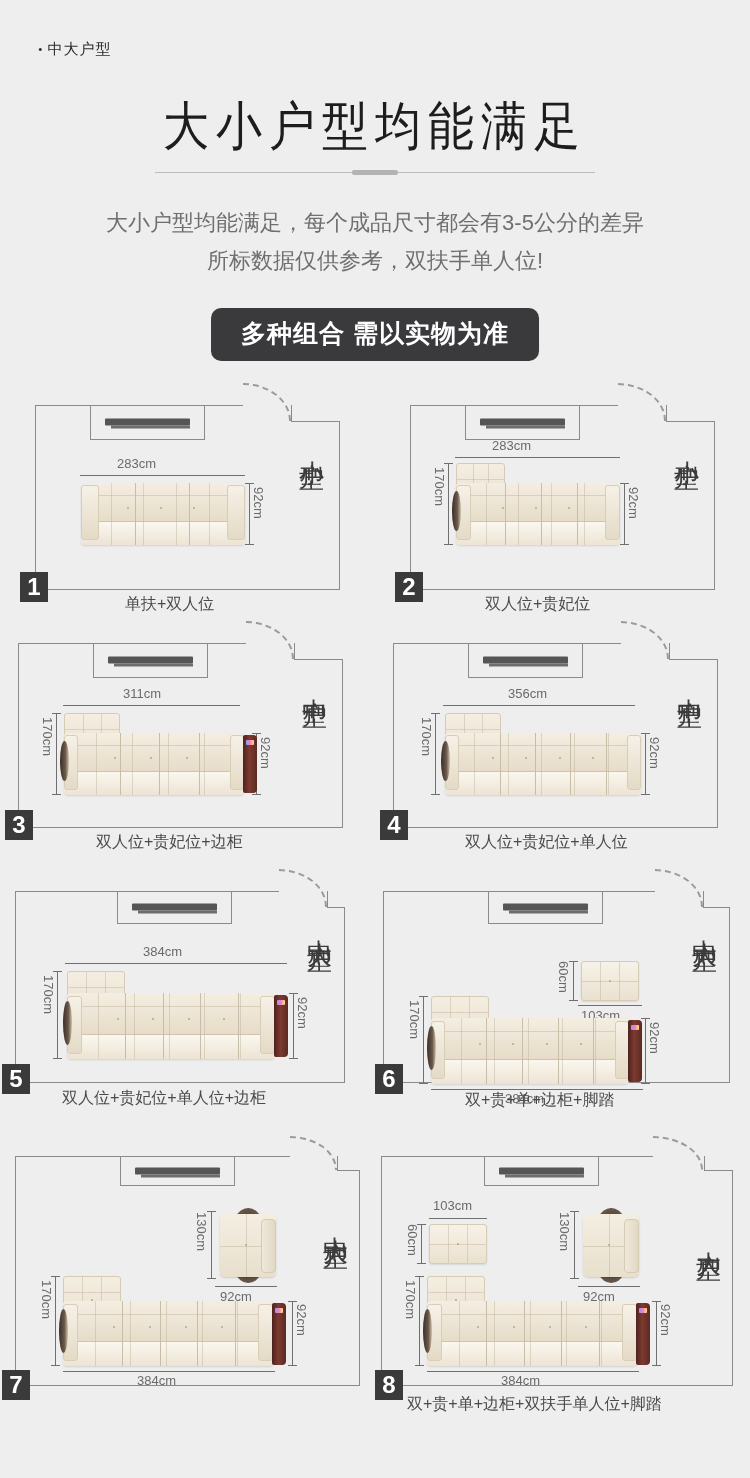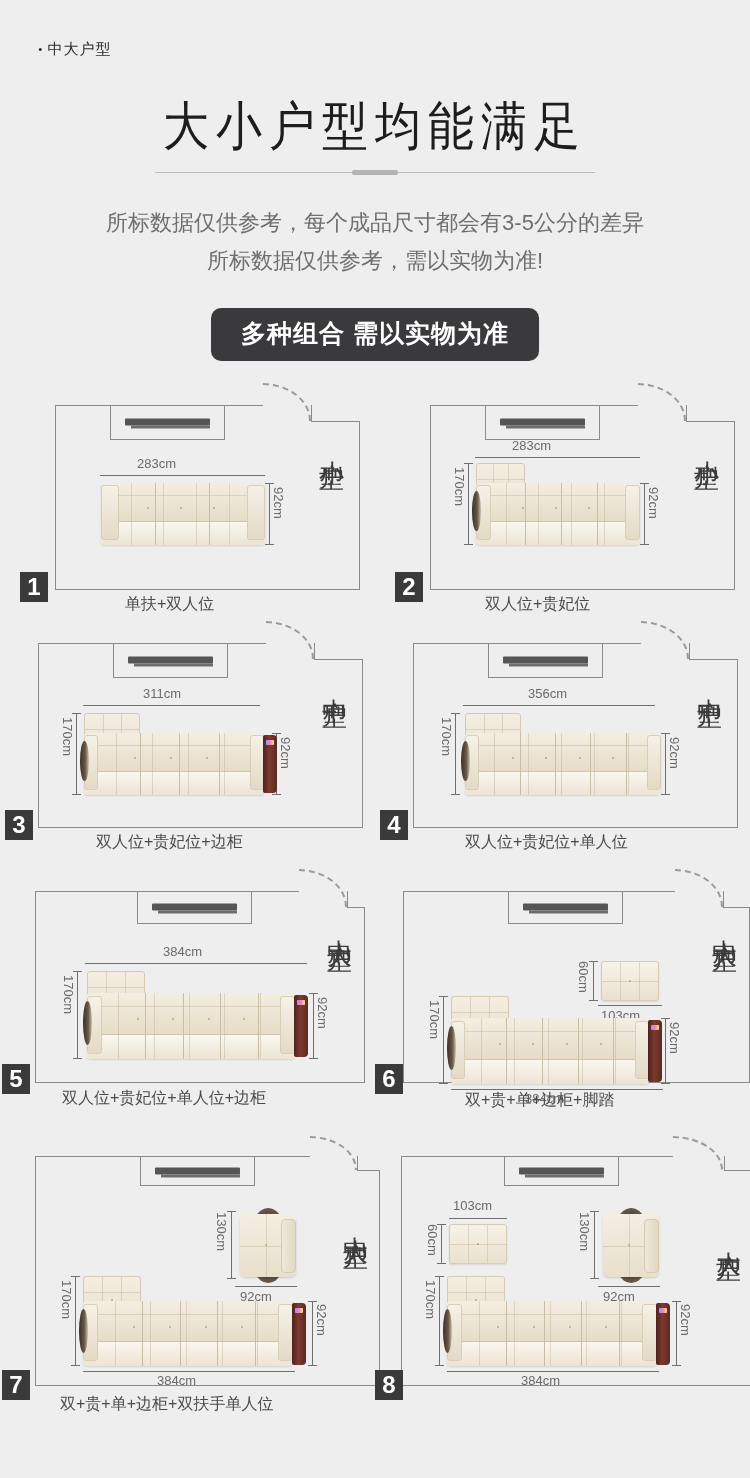--- a/index.html
+++ b/index.html
@@ -60,21 +60,21 @@
     padding: 9px 30px 11px;
     font-size: 25px; font-weight: bold; letter-spacing: 1px;
     white-space: nowrap;
   }
 
   
   .grid { position: absolute; left: 0; top: 380px; width: 750px; }
   .cell { position: absolute; }
 
   
-  .room { position: absolute; margin-left: 20px; }
+  .room { position: absolute; }
   .wall { position: absolute; background: #8a8a8a; }
   .wall.h { height: 1px; }
   .wall.v { width: 1px; }
 
   
   .console { position: absolute; border: 1px solid #8a8a8a; border-top: none; background: transparent; }
   .console .bar {
     position: absolute; left: 12%; right: 12%; top: 50%;
     transform: translateY(-50%);
     height: 7px; background: #555; border-radius: 1px;
@@ -236,22 +236,22 @@
   <span class="dot">•</span><span>中大户型</span>
 </div>
 
 <div class="big-title">大小户型均能满足</div>
 
 <div class="rule-wrap">
   <div class="line"></div>
   <div class="nub"></div>
 </div>
 
-<div class="sub1">所标数据仅供参考，每个成品尺寸都会有3-5公分的差异</div>
-<div class="sub2">所标数据仅供参考，需以实物为准!</div>
+<div class="sub1">大小户型均能满足，每个成品尺寸都会有3-5公分的差异</div>
+<div class="sub2">所标数据仅供参考，双扶手单人位!</div>
 
 <div class="pill">多种组合 需以实物为准</div>
 
 <div class="grid">
 
   <div class="cell" style="left:0px; top:0px; width:375px; height:248px;">
     <div class="room" style="left:35px; top:25px; width:305px; height:185px;">
       <div class="wall v" style="left:0; top:0; height:185px;"></div>
       <div class="wall h" style="left:0; top:0; width:208px;"></div>
       <div class="wall h" style="left:256px; top:16px; width:49px;"></div>
@@ -694,21 +694,20 @@
       </div>
       <div class="roll" style="left:44px; top:153px; width:9px; height:44px;"></div>
       <div class="cabinet" style="left:257px; top:147px; width:14px; height:62px;">
         <div class="chip"></div>
       </div>
 
       <div class="dim-h" style="left:48px; top:215px; width:212px;"></div>
       <div class="dim-txt" style="left:122px; top:217px;">384cm</div>
     </div>
     <div class="badge" style="left:2px; top:234px;">7</div>
-    <div class="caption" style="left:60px; top:258px;">双+贵+单+边柜+双扶手单人位</div>
   </div>
 
   <div class="cell" style="left:375px; top:756px; width:375px; height:300px;">
     <div class="room" style="left:6px; top:20px; width:352px; height:230px;">
       <div class="wall v" style="left:0; top:0; height:230px;"></div>
       <div class="wall h" style="left:0; top:0; width:272px;"></div>
       <div class="wall h" style="left:323px; top:14px; width:29px;"></div>
       <div class="wall v" style="left:323px; top:0; height:15px;"></div>
       <div class="wall v" style="left:351px; top:14px; height:216px;"></div>
       <div class="wall h" style="left:0; top:229px; width:352px;"></div>
@@ -790,15 +789,16 @@
       </div>
       <div class="roll" style="left:42px; top:153px; width:9px; height:44px;"></div>
       <div class="cabinet" style="left:255px; top:147px; width:14px; height:62px;">
         <div class="chip"></div>
       </div>
 
       <div class="dim-h" style="left:46px; top:215px; width:212px;"></div>
       <div class="dim-txt" style="left:120px; top:217px;">384cm</div>
     </div>
     <div class="badge" style="left:0px; top:234px;">8</div>
+    <div class="caption" style="left:32px; top:258px;">双+贵+单+边柜+双扶手单人位+脚踏</div>
   </div>
 
 </div>
 
 </body></html>

